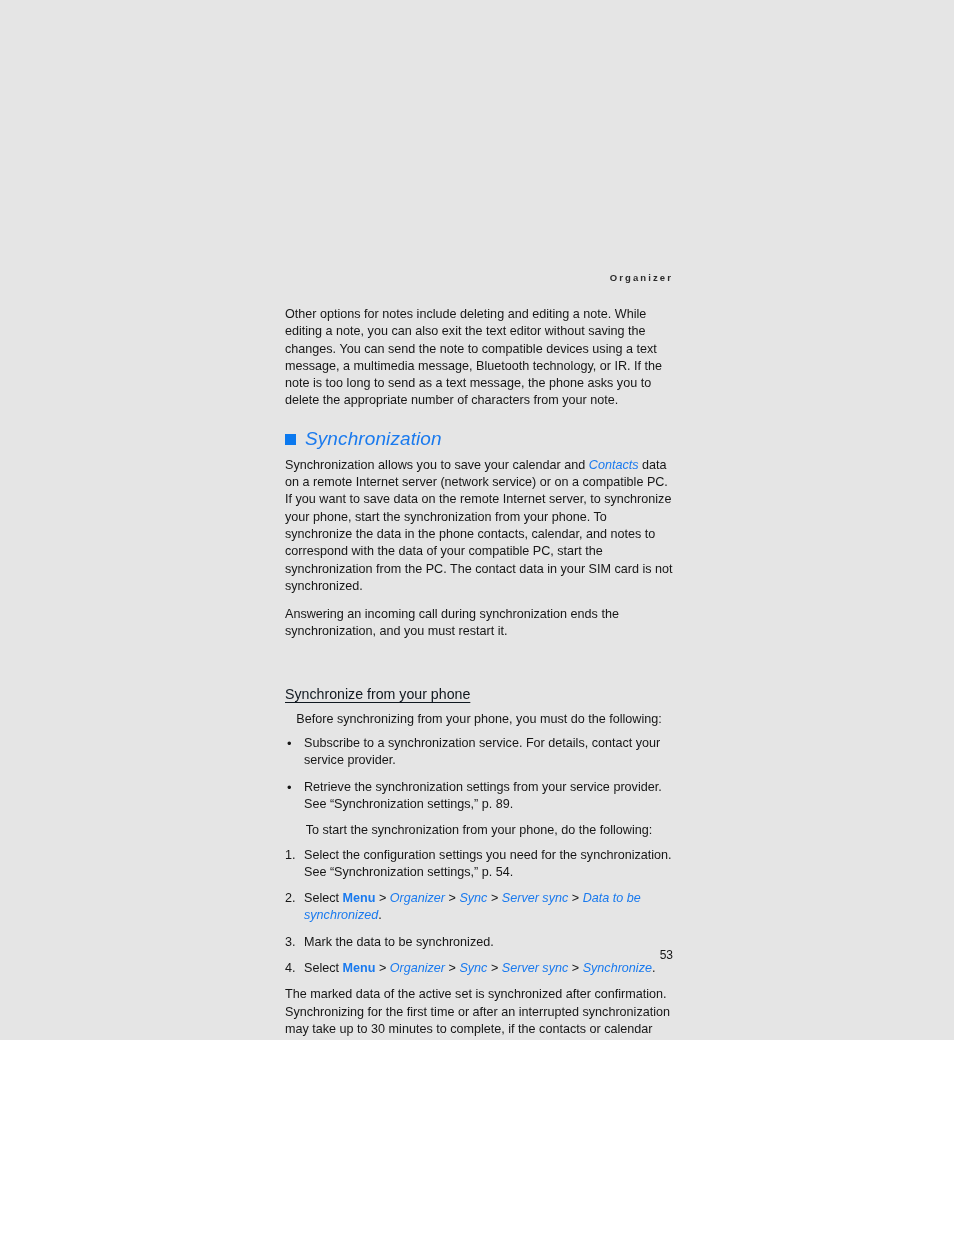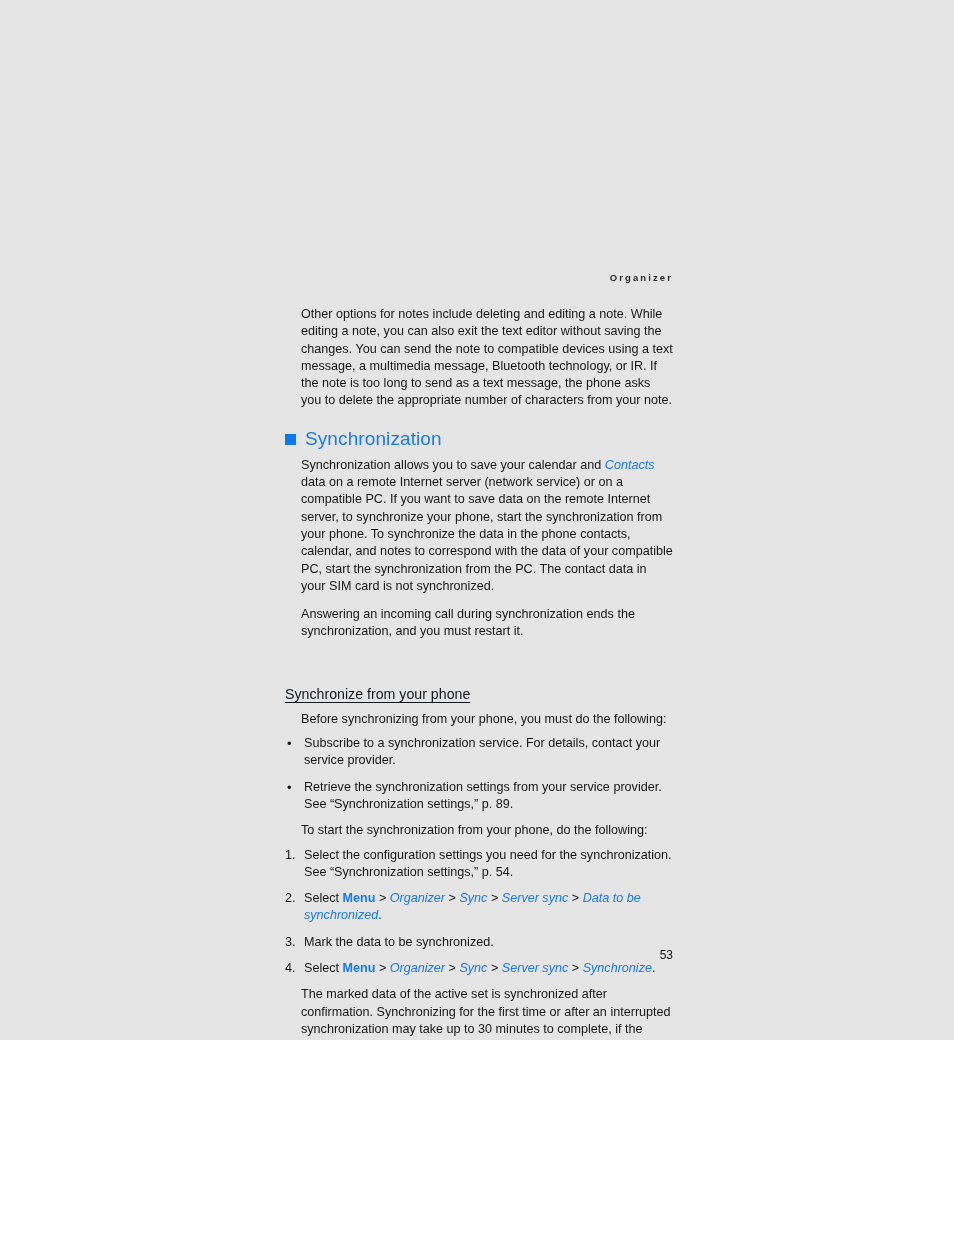--- a/index.html
+++ b/index.html
@@ -25,33 +25,34 @@
   .running-header {
     text-align: right;
     font-size: 9.5px;
     font-weight: bold;
     letter-spacing: 2.1px;
     color: #2a2a2a;
     margin: 0 0 22px 0;
     line-height: 12px;
   }
   p.body {
-    margin: 0 0 11px 16px;
+    margin: 0 0 11px 0;
     font-size: 12.6px;
     line-height: 17.3px;
     color: #161616;
     text-align: left;
   }
-  p.body.tight { margin-bottom: 0; }
+  p.body.tight { margin-bottom: 0; text-align: center; }
 
   .section-heading {
     margin: 18px 0 8px 0;
     display: flex;
     align-items: center;
     gap: 9px;
+    font-style: italic;
   }
   .heading-square {
     width: 11px;
     height: 11px;
     background: #0b79ef;
     display: inline-block;
     flex: 0 0 auto;
     position: relative;
     top: 1px;
   }

